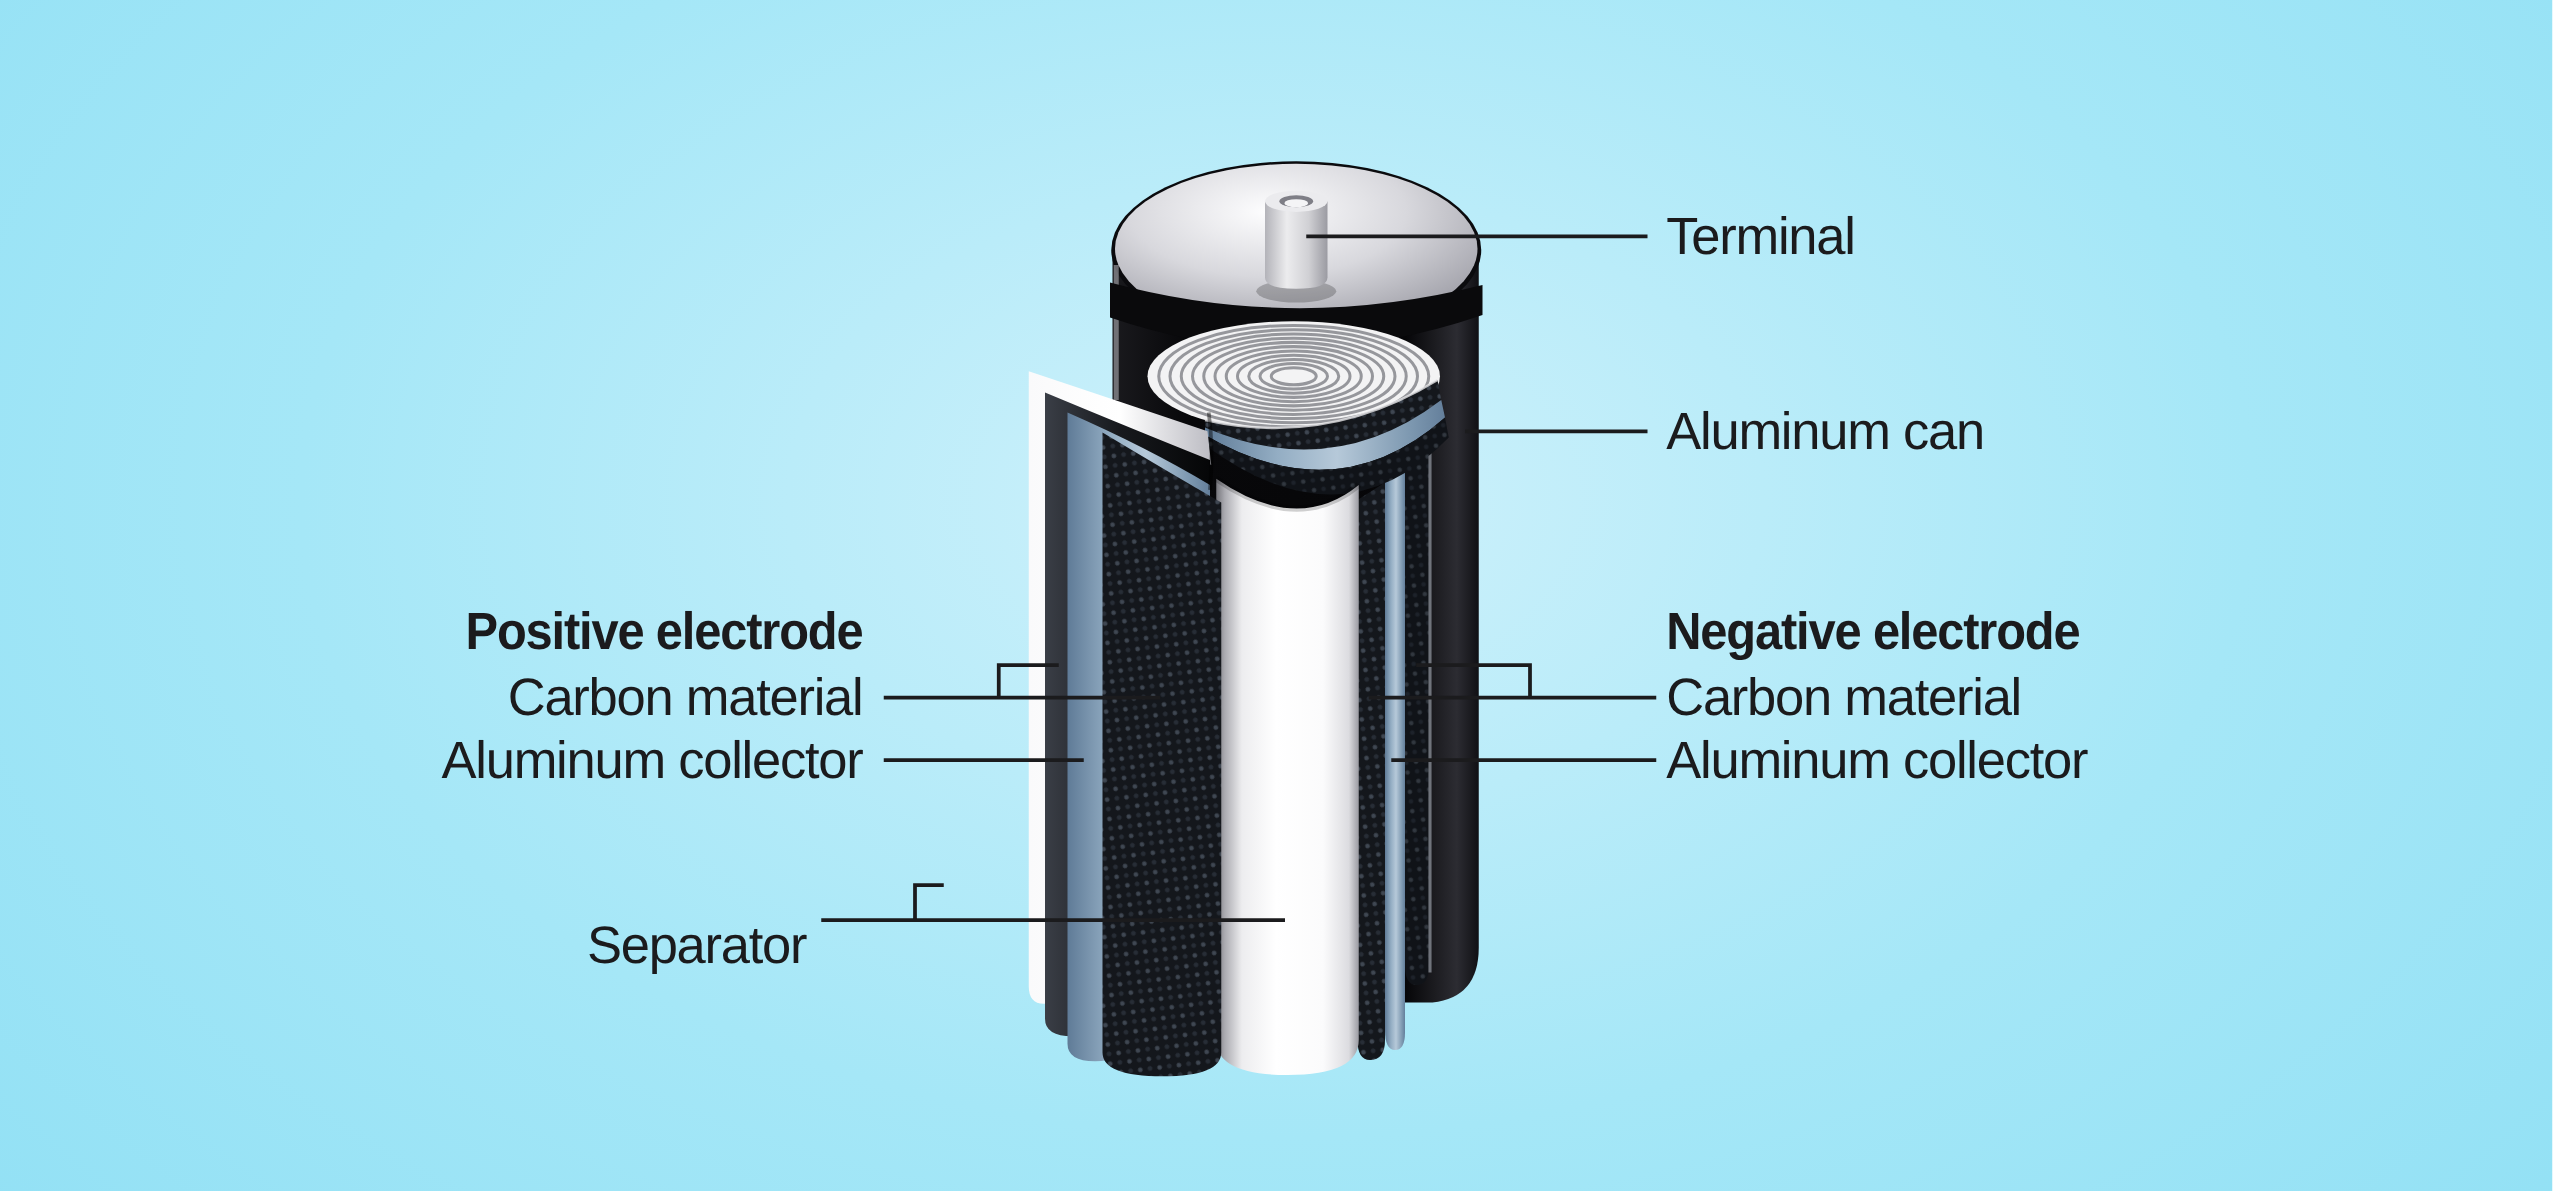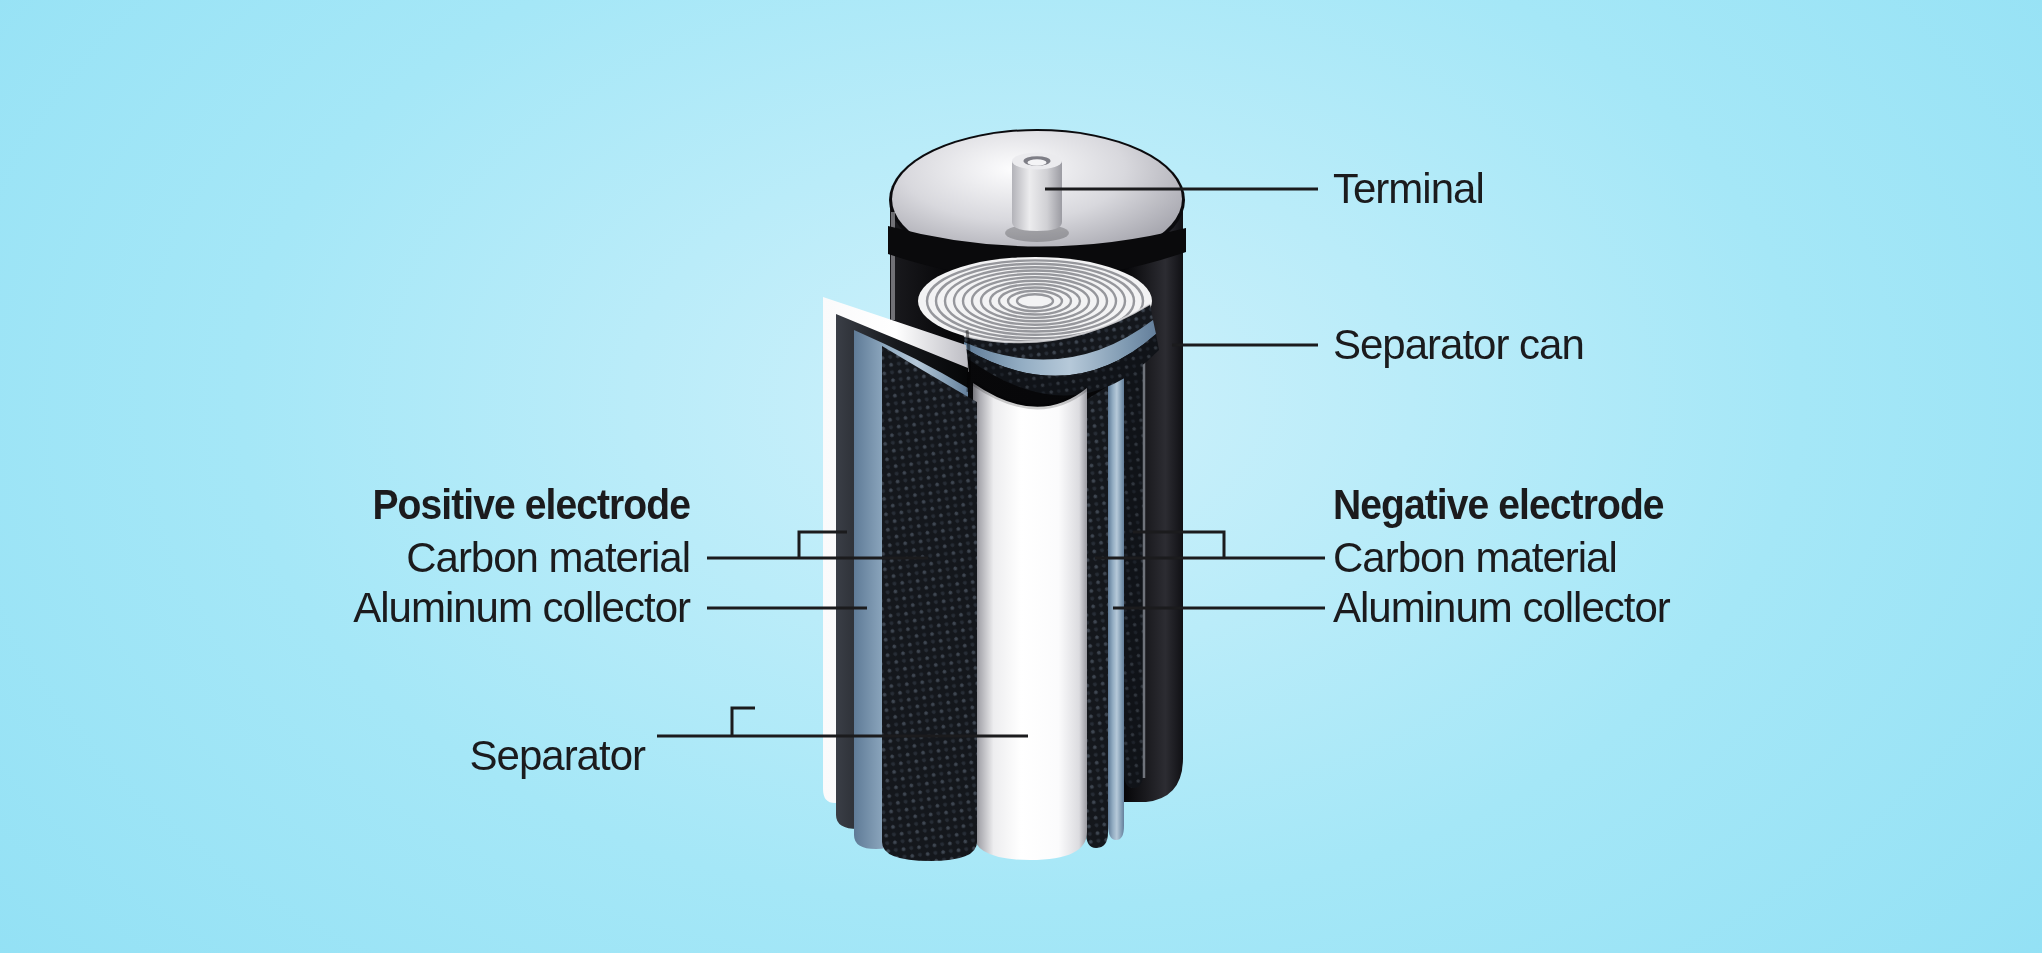--- a/index.html
+++ b/index.html
@@ -158,21 +158,21 @@
       <path class="lead" d="M 1095,558 L 1325,558 M 1224,557 L 1224,532 L 1133,532"></path>
       <path class="lead" d="M 1113,608 L 1325,608"></path>
       <path class="lead" d="M 707,558 L 928,558 M 799,557 L 799,532 L 847,532"></path>
       <path class="lead" d="M 707,608 L 867,608"></path>
       <path class="lead" d="M 657,736 L 1028,736 M 732,735 L 732,708 L 755,708"></path>
     </g>
   </svg>
 
   <div class="lbl col-right" style="top:166px">Terminal</div>
 
-  <div class="lbl col-right" style="top:322px">Separator can</div>
+  <div class="lbl col-right" style="top:322px">Aluminum can</div>
 
   <div class="lbl col-right bold" style="top:482px; transform:scaleX(0.93); transform-origin:left center;">Negative electrode</div>
 
   <div class="lbl col-right" style="top:535px">Carbon material</div>
 
   <div class="lbl col-right" style="top:585px">Aluminum collector</div>
 
   <div class="lbl col-left bold" style="top:482px; left:250px; width:440px; transform:scaleX(0.93); transform-origin:right center;">Positive electrode</div>
 
   <div class="lbl col-left" style="top:535px; left:250px; width:440px;">Carbon material</div>

